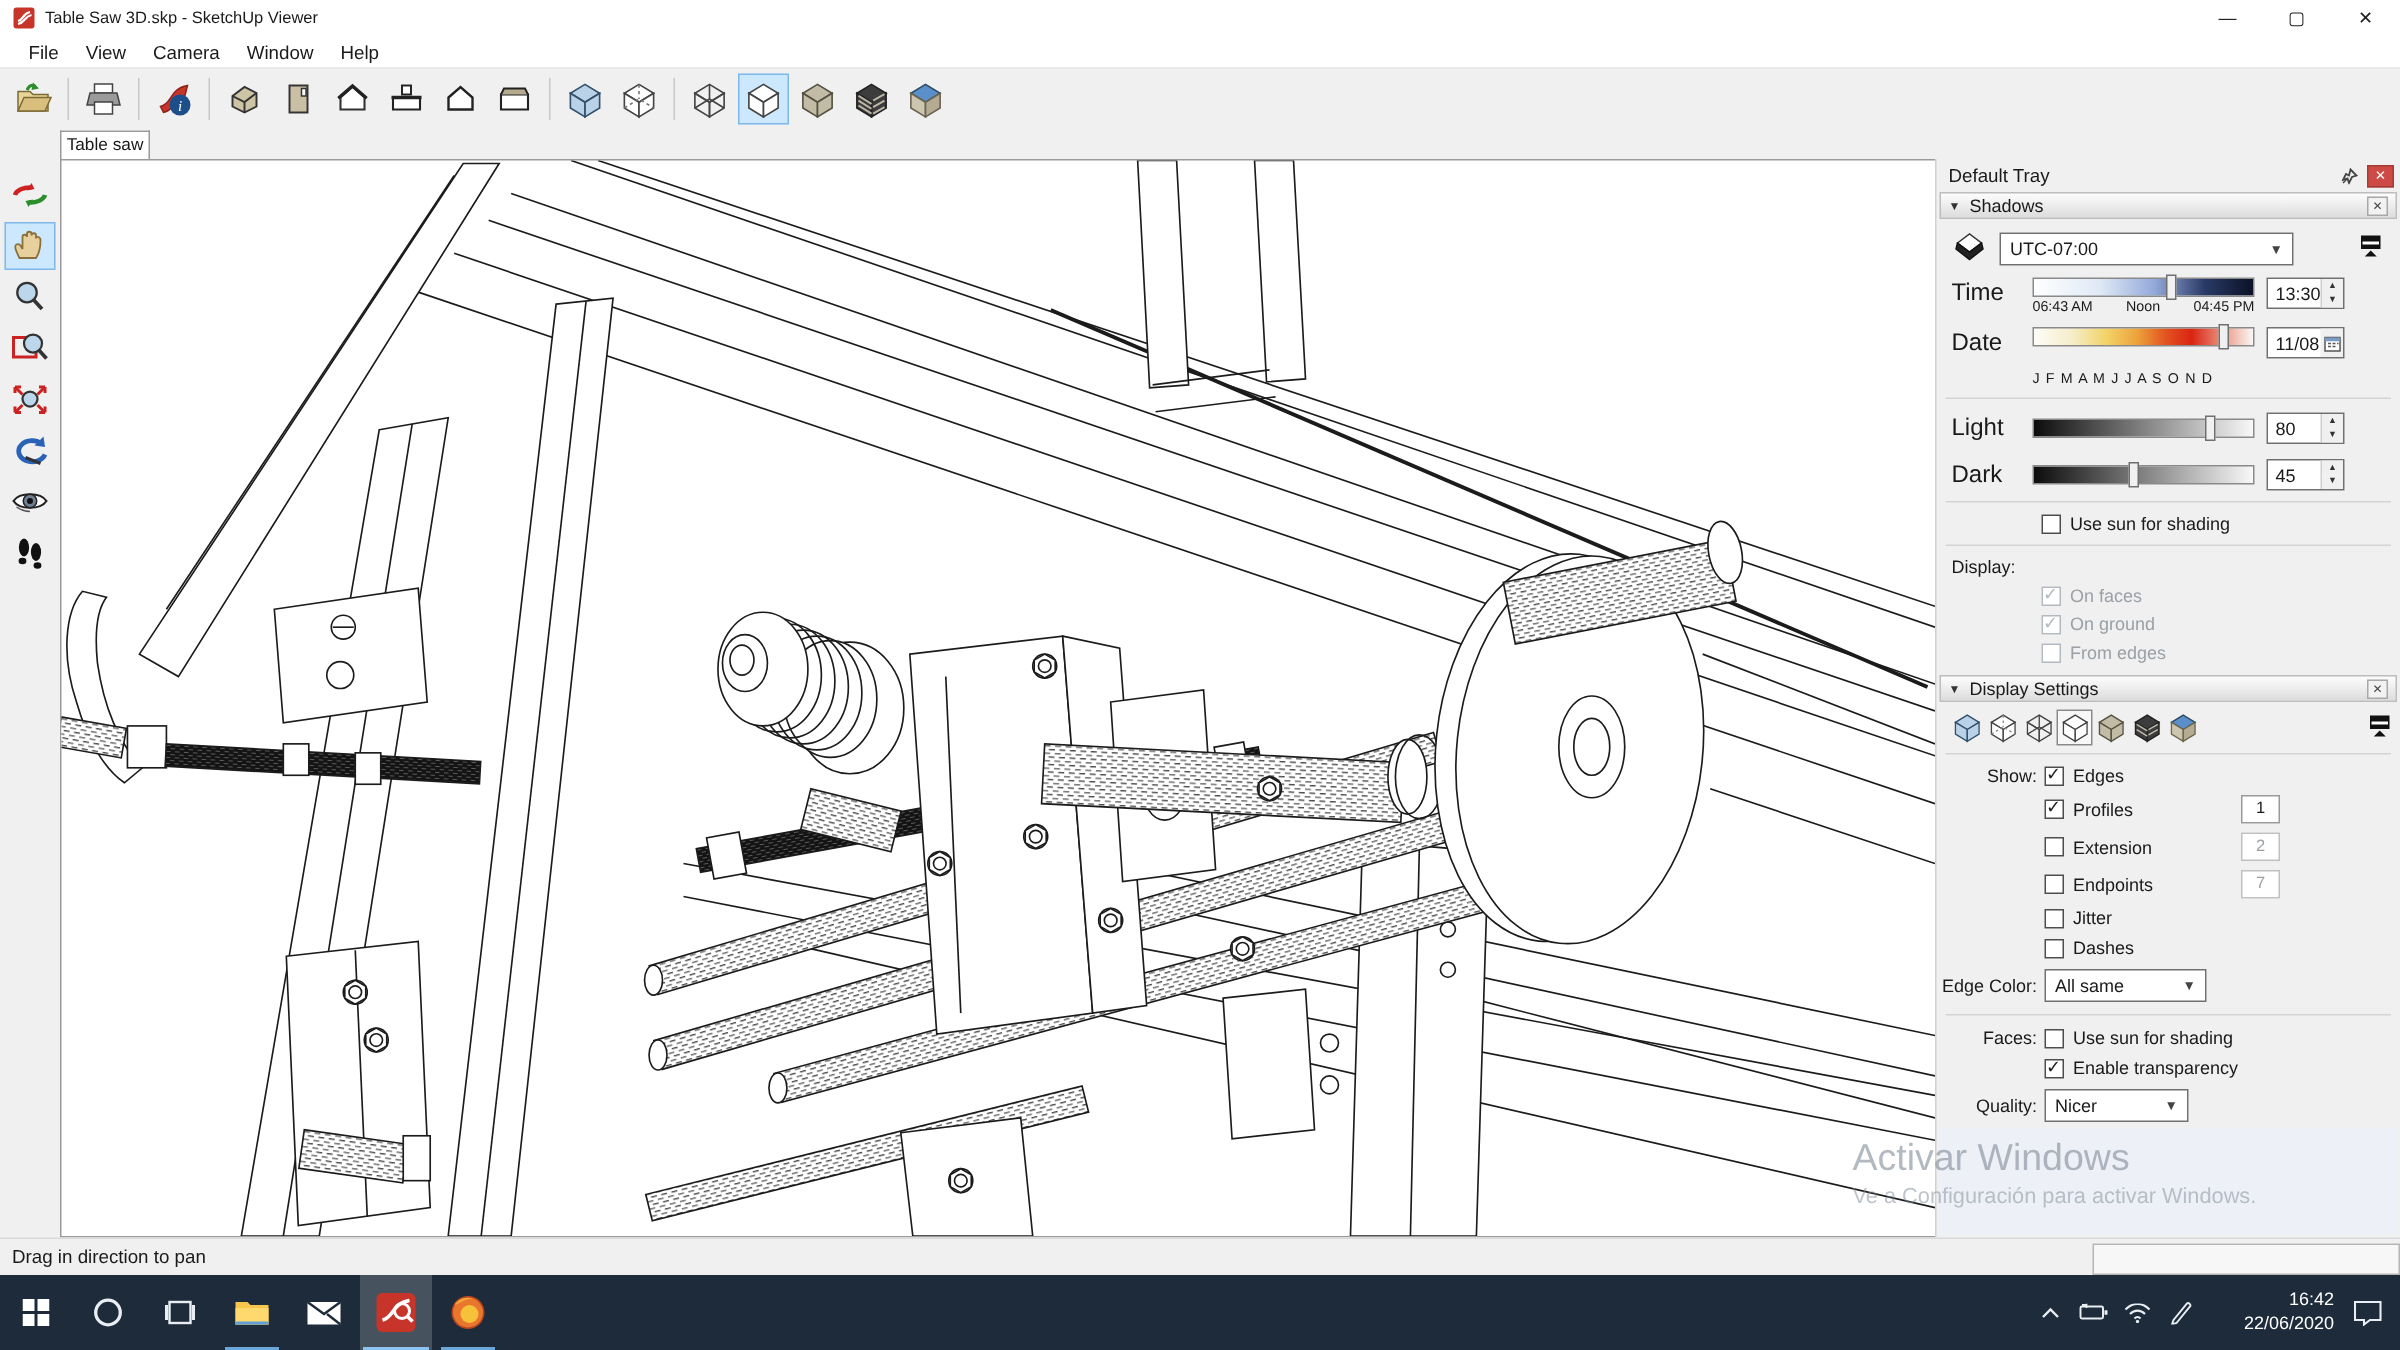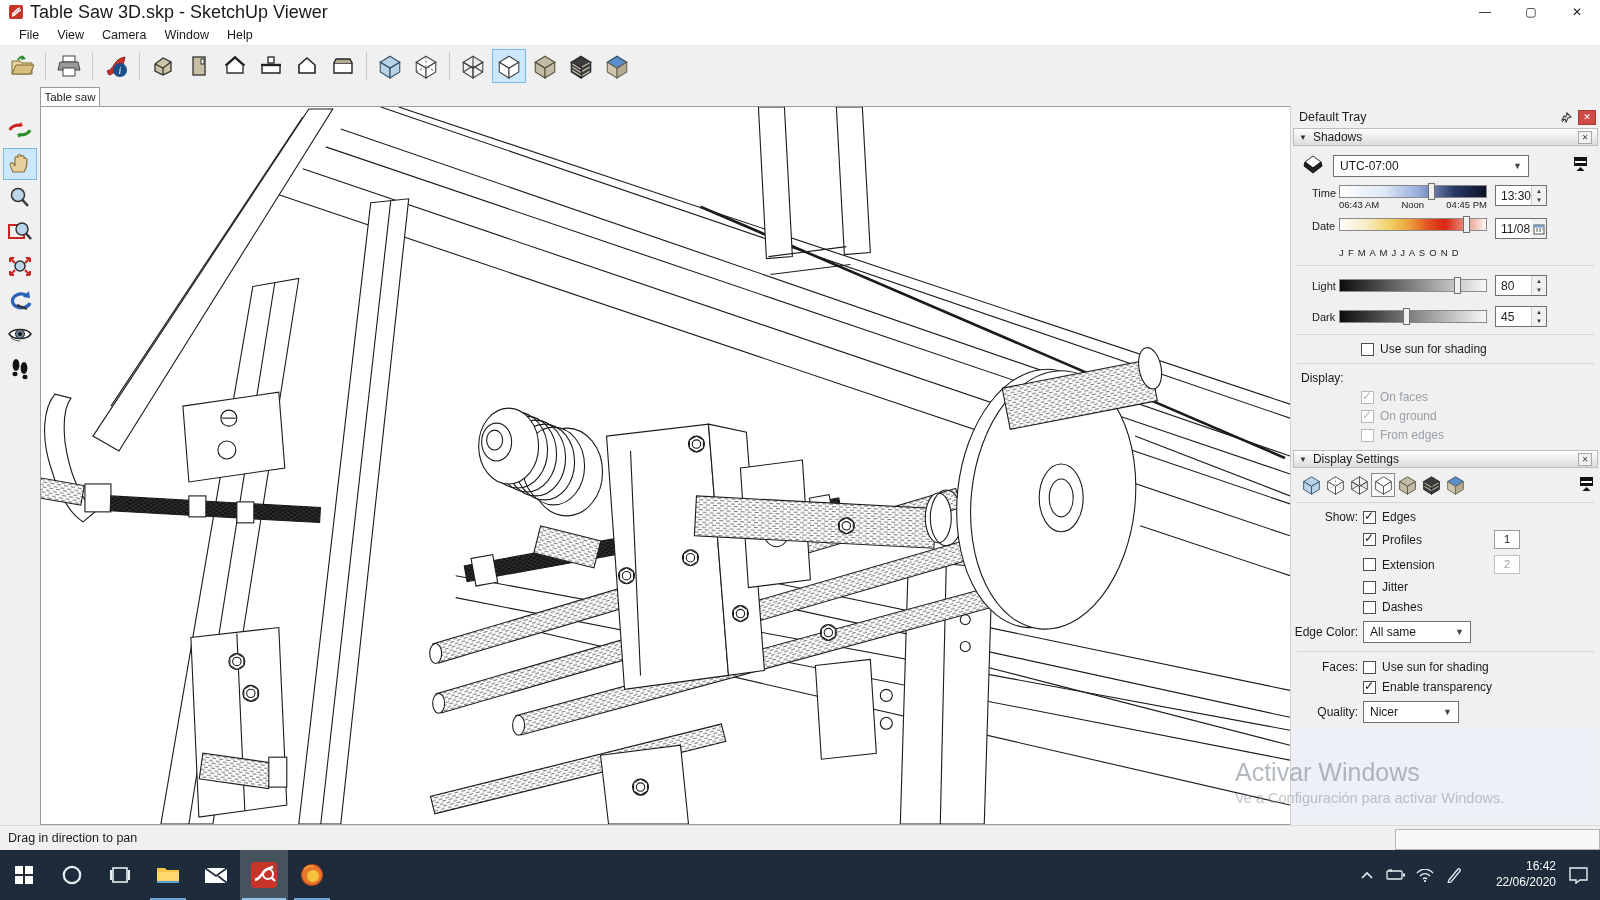--- a/index.html
+++ b/index.html
@@ -1,19 +1,19 @@
 <!DOCTYPE html>
 <html><head>
 <meta charset="utf-8">
 <style>
   *{margin:0;padding:0;box-sizing:border-box}
   html,body{width:1600px;height:900px;overflow:hidden;font-family:"Liberation Sans",sans-serif;background:#f0f0f0;color:#1a1a1a}
   .titlebar{height:24px;background:#fff;display:flex;align-items:center}
   .titlebar .app-ic{width:16px;height:16px;margin:0 6px 0 8px}
-  .titlebar .t{font-size:18px}
+  .titlebar .t{font-size:11px}
   .titlebar .sp{flex:1}
   .winbtn{width:46px;height:24px;display:flex;align-items:center;justify-content:center;font-size:12px;color:#222}
   .menubar{height:21px;background:#fff;display:flex;align-items:center;padding-left:10px}
   .menubar span{font-size:12.5px;padding:2px 9px}
   .toolbar{height:41px;background:#f0f0f0;border-top:1px solid #e6e6e6;display:flex;align-items:center;padding-left:4px}
   .tbtn{width:34px;height:34px;display:flex;align-items:center;justify-content:center;border:1px solid transparent;margin:0 1px}
   .tbtn.sel{background:#cce8ff;border-color:#7fb8e8}
   .tsep{width:1px;height:28px;background:#c8c8c8;margin:0 5px}
   .tabstrip{height:20px;background:#f0f0f0;display:flex;align-items:flex-end}
   .tab{margin-left:40px;width:60px;height:19px;background:#fff;border:1px solid #9a9a9a;border-bottom:none;font-size:11.5px;display:flex;align-items:center;justify-content:center}
@@ -26,21 +26,21 @@
   .tray{width:310px;background:#f0f0f0;display:flex;flex-direction:column;font-size:12px;border-left:1px solid #d0d0d0}
   .tray-title{height:20px;display:flex;align-items:center;padding:2px 4px 0 8px;font-size:12.5px}
   .tray-title .sp{flex:1}
   .pinbtn{width:18px;height:16px;display:flex;align-items:center;justify-content:center}
   .closebtn{width:18px;height:15px;background:#cd4a45;color:#fff;font-size:9px;display:flex;align-items:center;justify-content:center;border:1px solid #a33b37;margin-left:3px}
   .sec-hdr{height:18px;margin:2px 2px 0 2px;background:linear-gradient(#fdfdfd,#dcdcdc);border:1px solid #bdbdbd;display:flex;align-items:center;padding:0 5px;font-size:12px}
   .sec-hdr .arr{font-size:8px;margin-right:6px;color:#333}
   .sec-hdr .sp{flex:1}
   .sec-x{width:14px;height:13px;border:1px solid #a8a8a8;background:#f2f2f2;font-size:8px;display:flex;align-items:center;justify-content:center;color:#444}
   .row{display:flex;align-items:center}
-  .lblcol{width:48px;padding-left:21px;font-size:11px}
+  .lblcol{width:64px;padding-left:10px;font-size:16px}
   .combo{height:22px;background:#fff;border:1px solid #707070;display:flex;align-items:center;padding:0 6px;font-size:12px}
   .combo .cv{flex:1}
   .combo .chev{font-size:9px;color:#444}
   .spin{width:52px;height:21px;border:1px solid #707070;background:#fff;display:flex;margin-left:8px}
   .spin .val{flex:1;font-size:12px;padding:3px 0 0 5px}
   .spin .btns{width:15px;display:flex;flex-direction:column;border-left:1px solid #cfcfcf}
   .spin .btns div{flex:1;background:#f0f0f0;font-size:6px;display:flex;align-items:center;justify-content:center;color:#333}
   .slider{position:relative;width:148px;height:13px;border:1px solid #8a8a8a}
   .thumb{position:absolute;top:-3px;width:7px;height:17px;background:#f0f0f0;border:1px solid #707070;margin-left:-3px}
   .sublbl{width:148px;display:flex;justify-content:space-between;font-size:9.5px;margin-top:1px}
@@ -662,20 +662,27 @@
     <div class="row" style="margin-top:6px">
       <span class="lbl-r"></span>
       <span class="cb"></span>
       <span class="cblbl">Extension</span>
       <span style="flex:1"></span>
       <span class="vbox dim" style="margin-right:80px">2</span>
     </div>
     <div class="row" style="margin-top:6px">
       <span class="lbl-r"></span>
       <span class="cb"></span>
+      <span class="cblbl">Endpoints</span>
+      <span style="flex:1"></span>
+      <span class="vbox dim" style="margin-right:80px">7</span>
+    </div>
+    <div class="row" style="margin-top:6px">
+      <span class="lbl-r"></span>
+      <span class="cb"></span>
       <span class="cblbl">Jitter</span>
     </div>
     <div class="row" style="margin-top:6px">
       <span class="lbl-r"></span>
       <span class="cb"></span>
       <span class="cblbl">Dashes</span>
     </div>
     <div class="row" style="margin-top:7px">
       <span class="lbl-r">Edge Color:</span>
       <div class="combo" style="width:108px">

